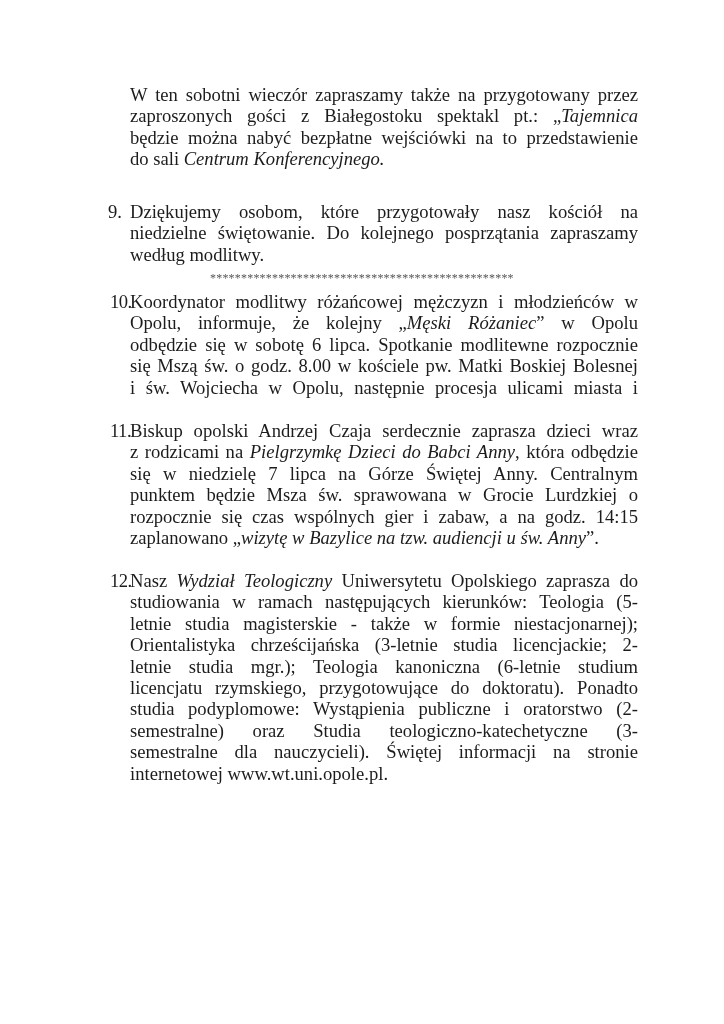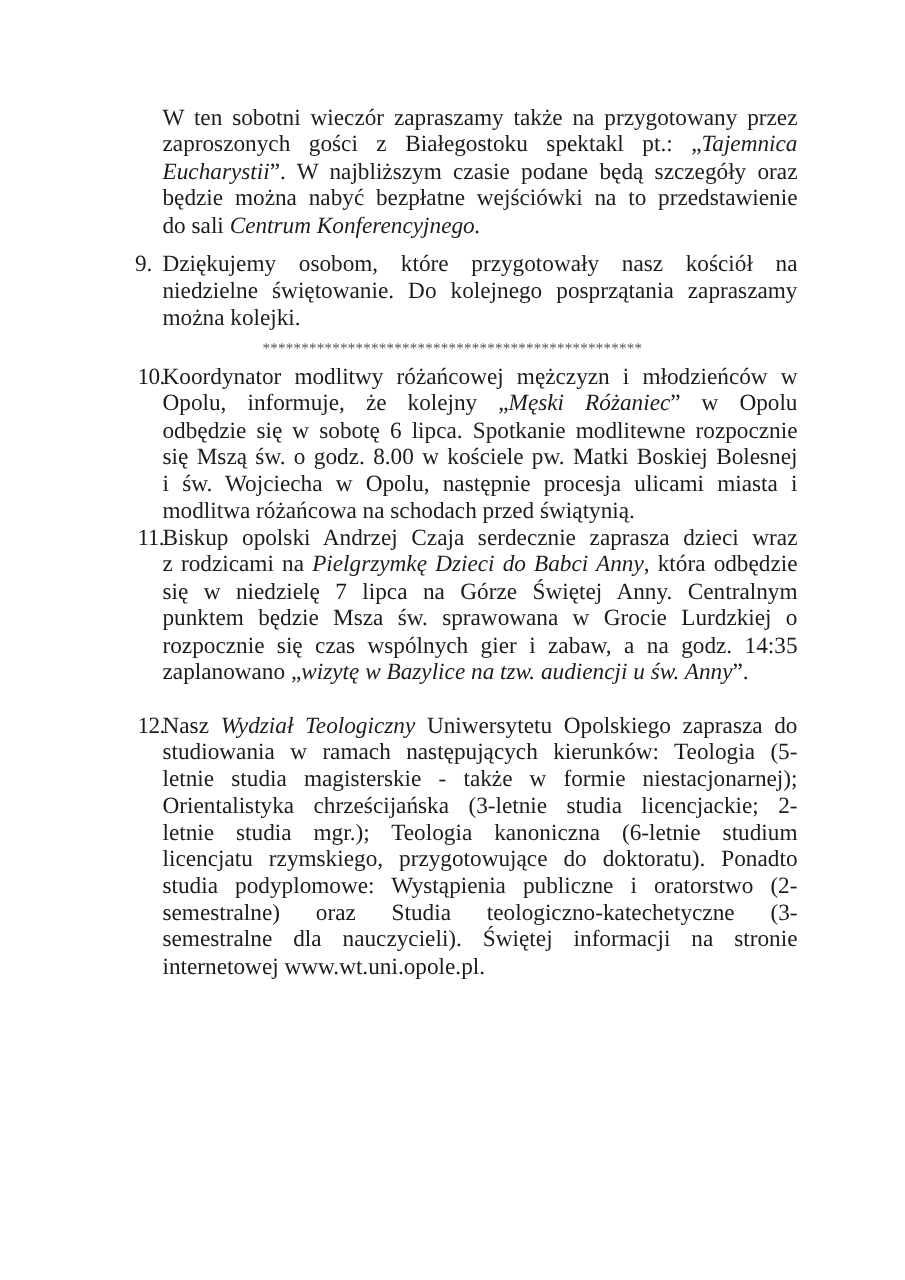--- a/index.html
+++ b/index.html
@@ -27,51 +27,49 @@
   i { font-style: italic; }
 </style>
 </head>
 <body>
 
 <div class="page">
 
   <div class="block" style="top:84px">
       <div class="line">W ten sobotni wieczór zapraszamy także na przygotowany przez</div>
       <div class="line">zaproszonych gości z Białegostoku spektakl pt.: „<i>Tajemnica</i></div>
-      <div class="line"><i>Eucharystii</i>”. W najbliższym czasie podane będą szczegóły oraz</div>
       <div class="line">będzie można nabyć bezpłatne wejściówki na to przedstawienie</div>
       <div class="line last">do sali <i>Centrum Konferencyjnego.</i></div>
     </div>
 
   <div class="block" style="top:201px">
     <span class="num">9.</span>
   <div class="line">Dziękujemy osobom, które przygotowały nasz kościół na</div>
       <div class="line">niedzielne świętowanie. Do kolejnego posprzątania zapraszamy</div>
-      <div class="line last">można kolejki.</div>
+      <div class="line last">według modlitwy.</div>
     </div>
 
   <div class="sep">*************************************************</div>
 
   <div class="block" style="top:291px">
     <span class="num wide">10.</span>
   <div class="line">Koordynator modlitwy różańcowej mężczyzn i młodzieńców w</div>
       <div class="line">Opolu, informuje, że kolejny „<i>Męski Różaniec</i>” w Opolu</div>
       <div class="line">odbędzie się w sobotę 6 lipca. Spotkanie modlitewne rozpocznie</div>
       <div class="line">się Mszą św. o godz. 8.00 w kościele pw. Matki Boskiej Bolesnej</div>
       <div class="line">i św. Wojciecha w Opolu, następnie procesja ulicami miasta i</div>
-      <div class="line last">modlitwa różańcowa na schodach przed świątynią.</div>
     </div>
 
   <div class="block" style="top:420px">
     <span class="num wide">11.</span>
   <div class="line">Biskup opolski Andrzej Czaja serdecznie zaprasza dzieci wraz</div>
       <div class="line">z rodzicami na <i>Pielgrzymkę Dzieci do Babci Anny</i>, która odbędzie</div>
       <div class="line">się w niedzielę 7 lipca na Górze Świętej Anny. Centralnym</div>
       <div class="line">punktem będzie Msza św. sprawowana w Grocie Lurdzkiej o</div>
-      <div class="line">rozpocznie się czas wspólnych gier i zabaw, a na godz. 14:35</div>
+      <div class="line">rozpocznie się czas wspólnych gier i zabaw, a na godz. 14:15</div>
       <div class="line last">zaplanowano „<i>wizytę w Bazylice na tzw. audiencji u św. Anny</i>”.</div>
     </div>
 
   <div class="block" style="top:570px">
     <span class="num wide">12.</span>
   <div class="line">Nasz <i>Wydział Teologiczny</i> Uniwersytetu Opolskiego zaprasza do</div>
       <div class="line">studiowania w ramach następujących kierunków: Teologia (5-</div>
       <div class="line">letnie studia magisterskie - także w formie niestacjonarnej);</div>
       <div class="line">Orientalistyka chrześcijańska (3-letnie studia licencjackie; 2-</div>
       <div class="line">letnie studia mgr.); Teologia kanoniczna (6-letnie studium</div>

